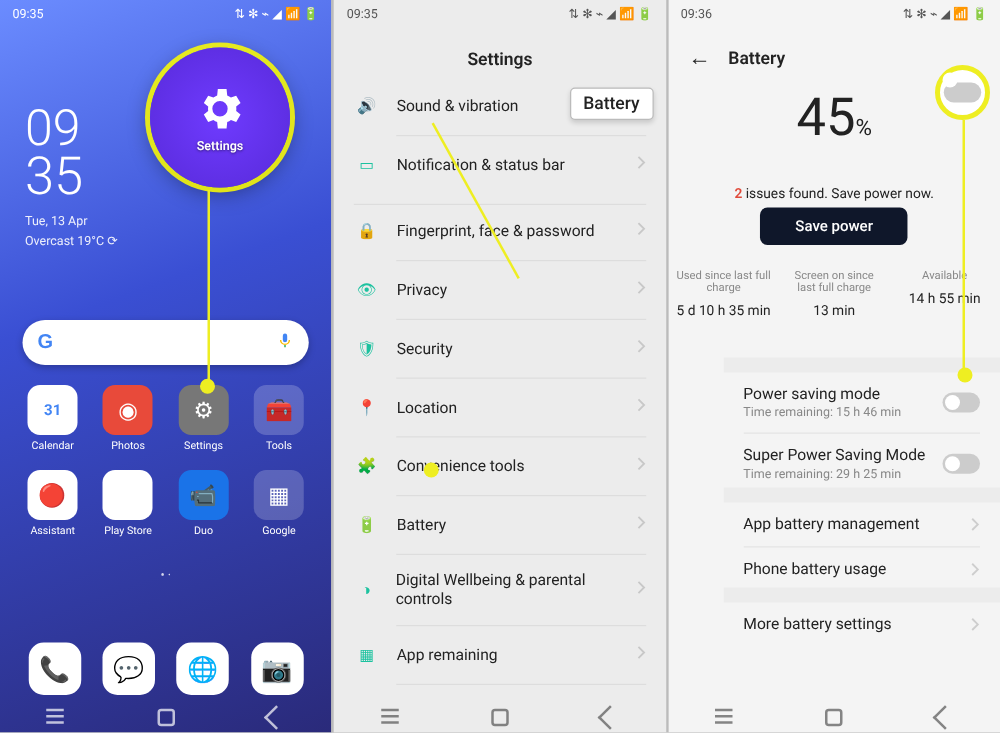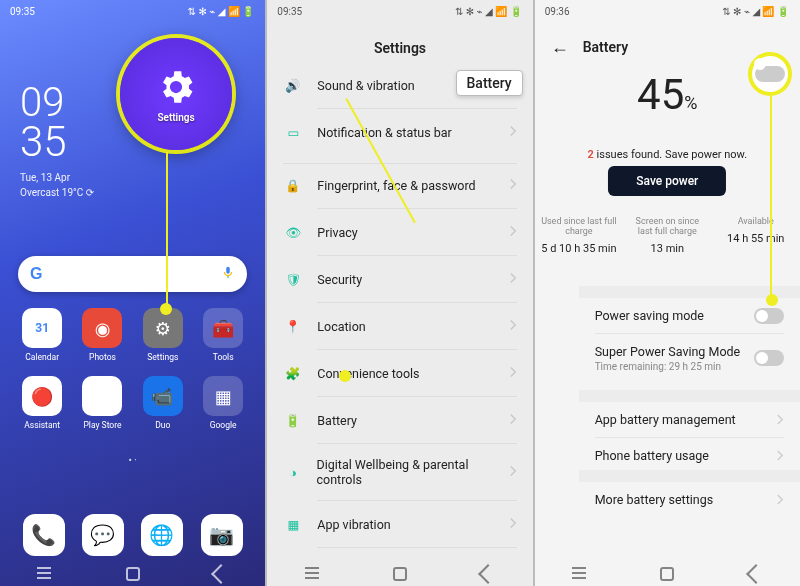--- a/index.html
+++ b/index.html
@@ -273,21 +273,21 @@
     <div class="row two">
           <span class="ico">◑</span>
           <span class="txt">Digital Wellbeing &amp; parental controls</span>
           <span class="chev"><svg viewBox="0 0 10 16">
               <path d="M2 2l6 6-6 6"></path>
             </svg></span>
         </div>
     <div class="sep"></div>
     <div class="row">
           <span class="ico">▦</span>
-          <span class="txt">App vibration</span>
+          <span class="txt">App remaining</span>
           <span class="chev"><svg viewBox="0 0 10 16">
               <path d="M2 2l6 6-6 6"></path>
             </svg></span>
         </div>
     <div class="sep"></div>
     <div class="row">
           <span class="ico">💾</span>
         </div>
 
   </div>
@@ -331,20 +331,21 @@
   <div class="stats">
     <div><span>Used since last full charge</span><span class="v">5 d 10 h 35 min</span></div>
     <div><span>Screen on since last full charge</span><span class="v">13 min</span></div>
     <div><span>Available</span><span class="v">14 h 55 min</span></div>
   </div>
 
   <div class="section sec1">
     <div class="gap3"></div>
     <div class="brow">
       <div class="lbl">Power saving mode</div>
+      <div class="sub">Time remaining:  15 h 46 min</div>
       <div class="toggle"></div>
     </div>
     <div class="sep3"></div>
     <div class="brow">
       <div class="lbl">Super Power Saving Mode</div>
       <div class="sub">Time remaining:  29 h 25 min</div>
       <div class="toggle"></div>
     </div>
   </div>
 

